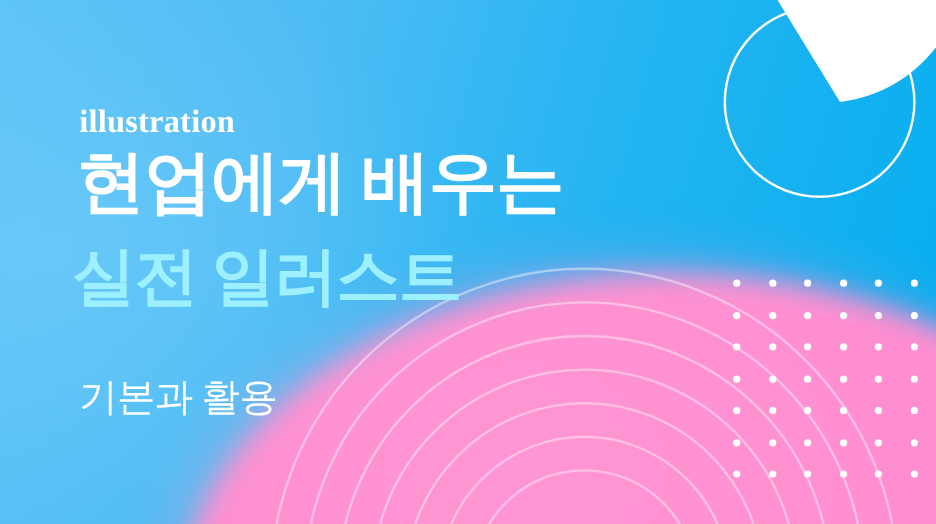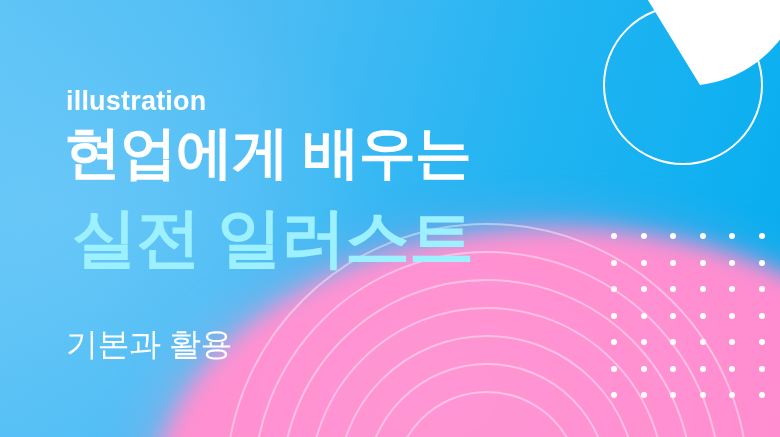--- a/index.html
+++ b/index.html
@@ -5,21 +5,21 @@
   html, body {
     margin: 0;
     padding: 0;
     background: #ffffff;
   }
   #banner {
     position: relative;
     width: 780px;
     height: 437px;
     overflow: hidden;
-    font-family: Liberation Sans, sans-serif;
+    font-family: Liberation Serif, serif;
     background: #7f1d1d;
   }
 
   
   .bg-base {
     position: absolute;
     inset: 0;
     background: linear-gradient(105deg, #5cc3f6 0%, #4dbcf4 30%, #23b4f2 62%, #04aeef 100%);
   }
   .bg-glow {
@@ -100,33 +100,33 @@
     top: 123px;
     font-size: 57px;
     font-weight: bold;
     color: #ffffff;
     letter-spacing: -1px;
     line-height: 1.05;
     white-space: nowrap;
   }
   .headline-2 {
     position: absolute;
-    left: 72px;
+    left: 60px;
     top: 204px;
-    font-size: 65px;
+    font-size: 53px;
     font-weight: bold;
     color: #9cf0ff;
     letter-spacing: -1px;
     line-height: 1.05;
     white-space: nowrap;
   }
   .subtitle {
     position: absolute;
     left: 66px;
-    top: 327px;
+    top: 314px;
     font-size: 32px;
     font-weight: normal;
     color: #ffffff;
     letter-spacing: -0.5px;
     line-height: 1.1;
     white-space: nowrap;
   }
 </style>
 </head>
 <body>

